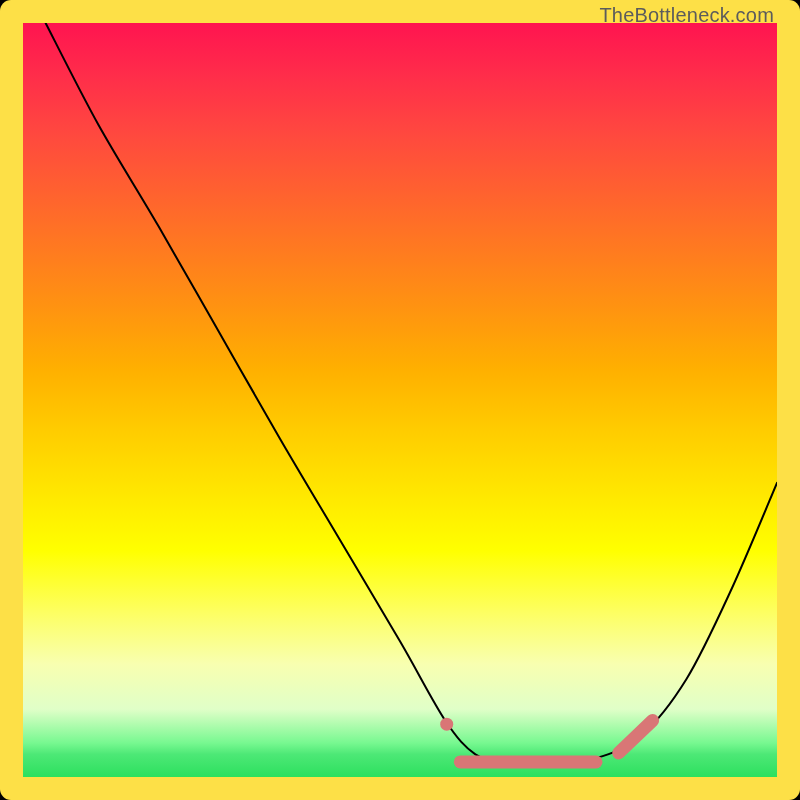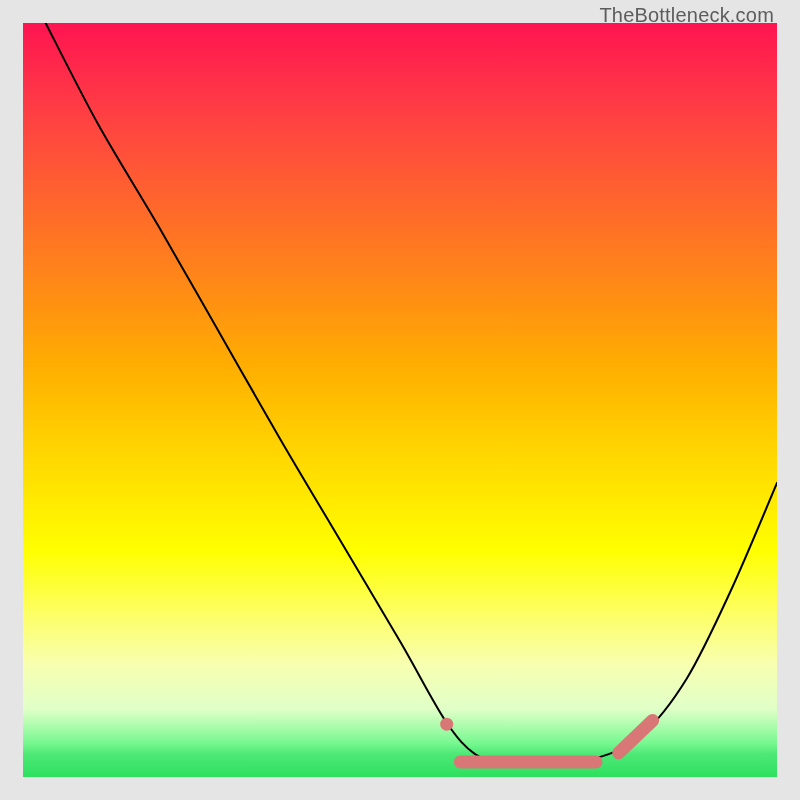--- a/index.html
+++ b/index.html
@@ -1,21 +1,22 @@
 <!DOCTYPE html>
 <html><head>
 <meta charset="utf-8">
 <style>
   * { margin: 0; padding: 0; box-sizing: border-box; }
   html, body { width: 800px; height: 800px; overflow: hidden; background: #000; }
   .frame {
     position: relative;
     width: 800px;
     height: 800px;
-    background: #e5e5e5;
+    background: #fde047;
+    border-radius: 11px;
   }
   .plot-area {
     position: absolute;
     left: 23px;
     top: 23px;
     width: 754px;
     height: 754px;
     background: linear-gradient(to bottom,
       #ff1450 0%,
       #ff2d4a 7%,

